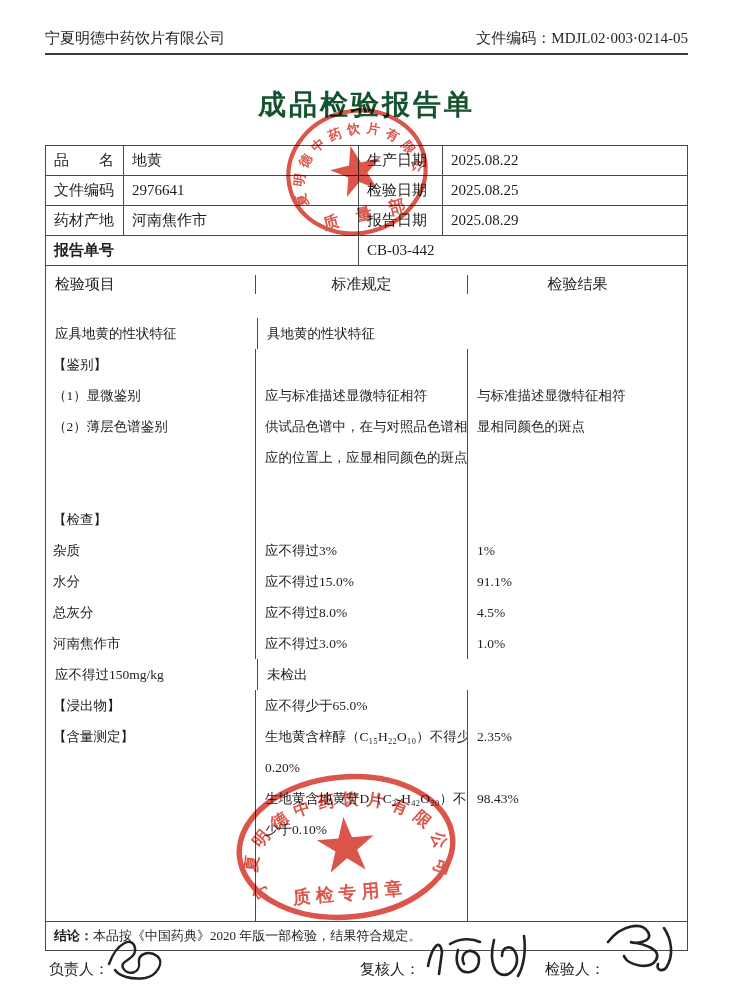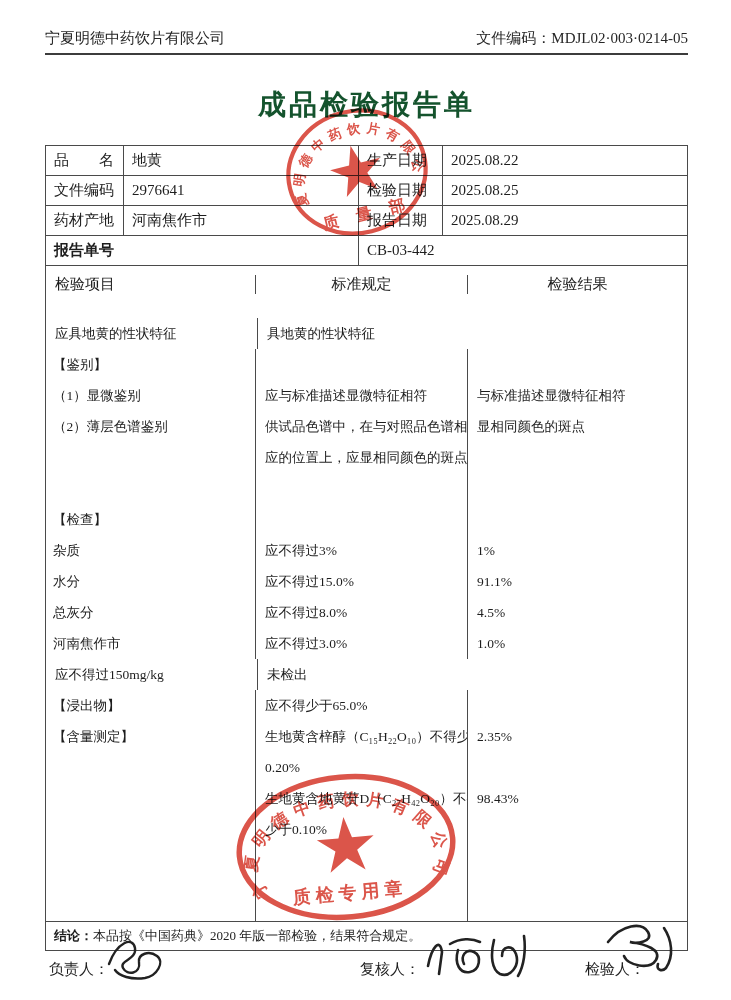--- a/index.html
+++ b/index.html
@@ -63,21 +63,21 @@
     height: 29px; line-height: 27px; font-size: 13px; padding-left: 8px;
     white-space: nowrap;
   }
   .conclusion .c-label { font-weight: bold; }
 
   
   .sign-row { position: relative; height: 60px; font-size: 15px; }
   .sign-label { position: absolute; top: 9px; }
   .lbl-resp { left: 4px; }
   .lbl-review { left: 315px; }
-  .lbl-inspect { left: 540px; }
+  .lbl-inspect { left: 500px; }
 
   .stamp { position: absolute; mix-blend-mode: multiply; opacity: 0.92; }
   .sig { position: absolute; }
 </style>
 </head>
 <body>
 
 <div class="sheet">
 
   <div class="doc-header">

